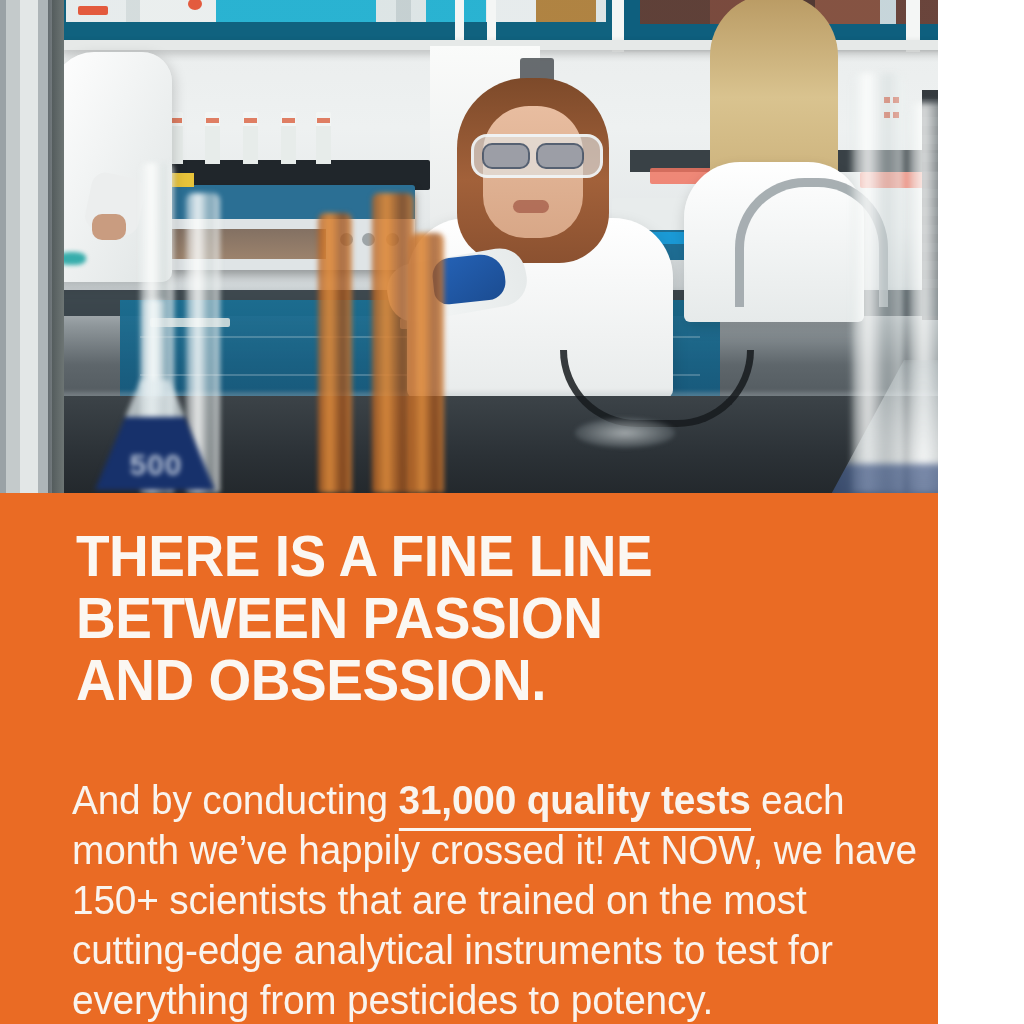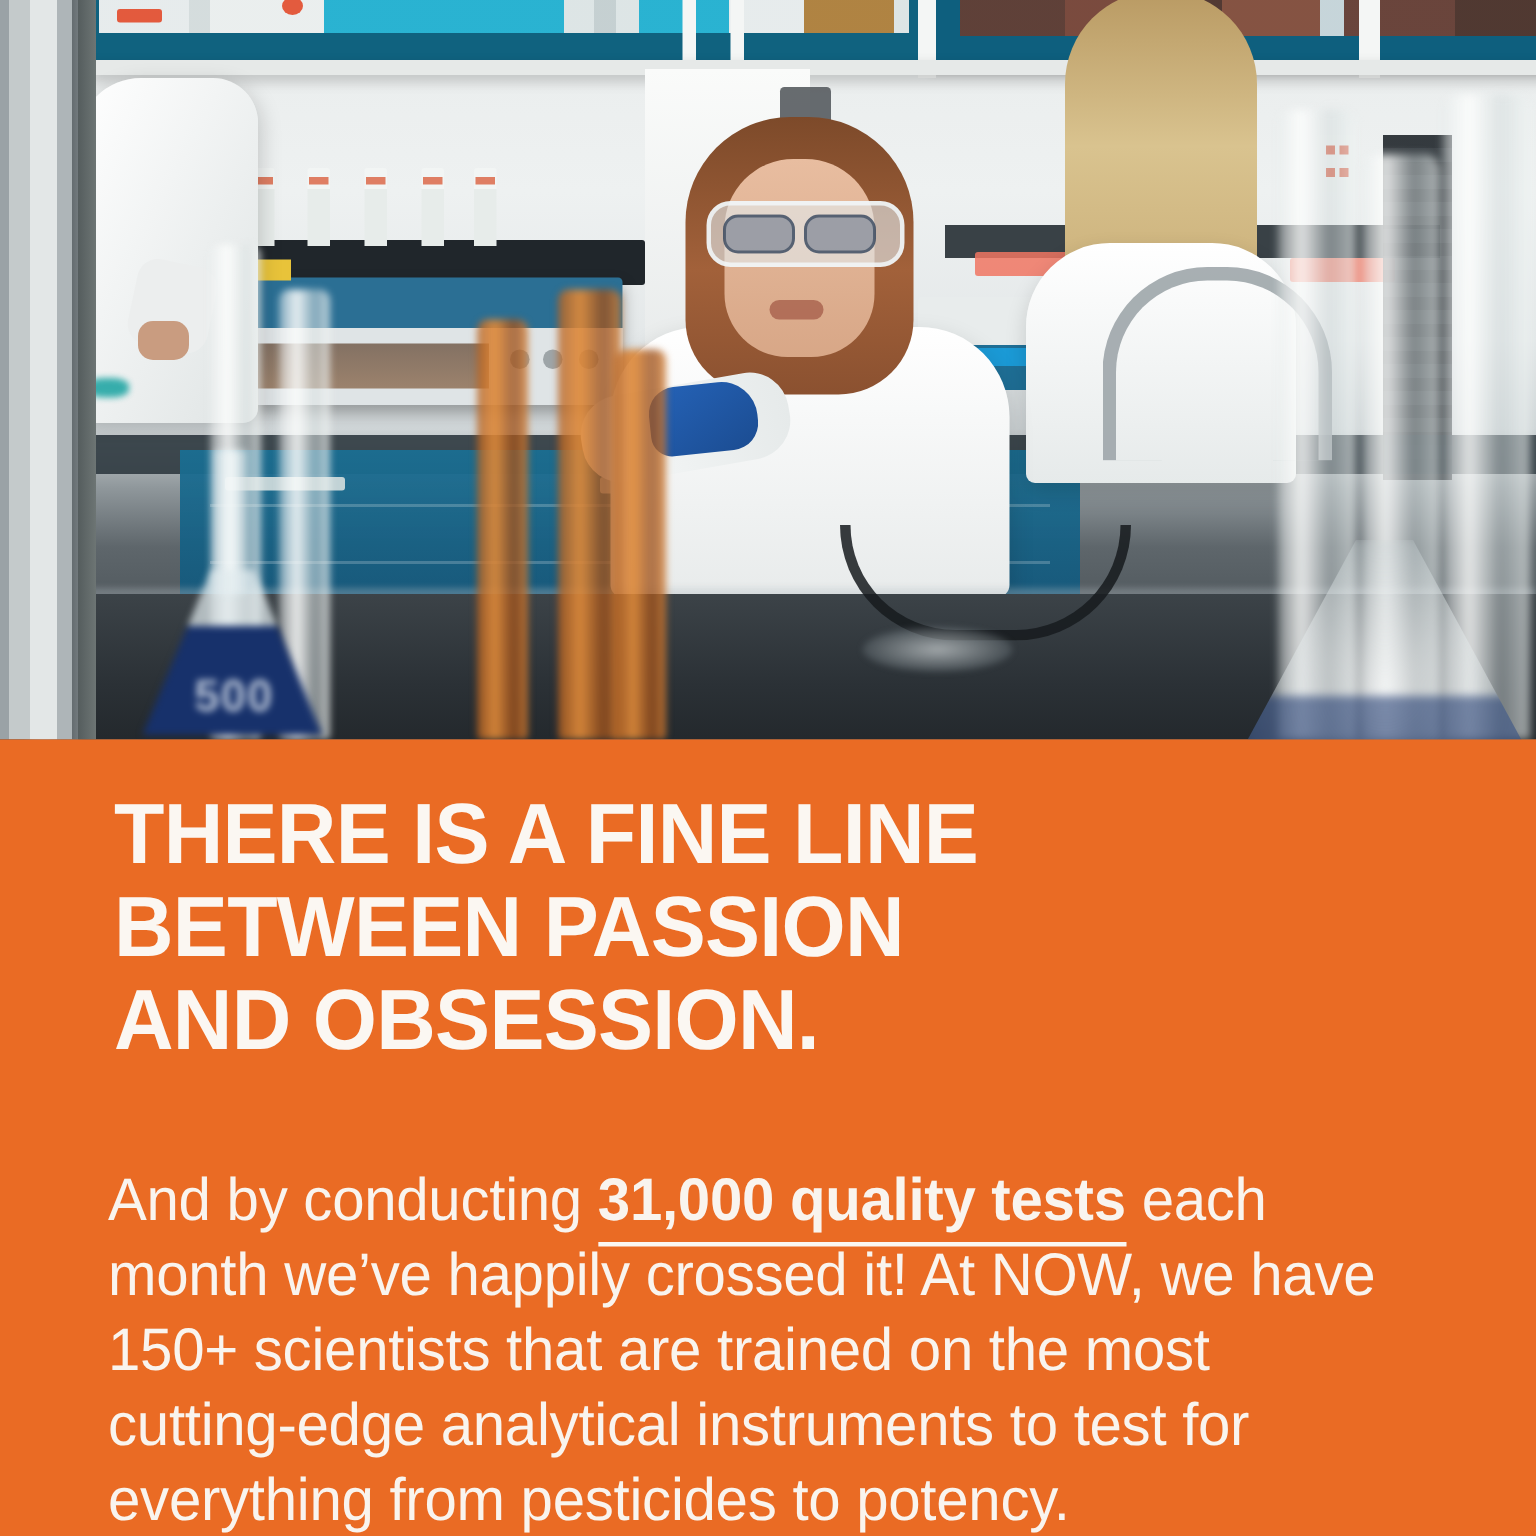--- a/index.html
+++ b/index.html
@@ -7,21 +7,21 @@
     margin: 0;
     padding: 0;
     background: #ffffff;
   }
   body {
     font-family: "Liberation Sans", sans-serif;
   }
 
   .card {
     position: relative;
-    width: 1024px;
+    width: 938px;
     height: 1024px;
     overflow: hidden;
     background: #f97316;
   }
 
   
   .photo {
     position: absolute;
     left: 0;
     top: 0;

